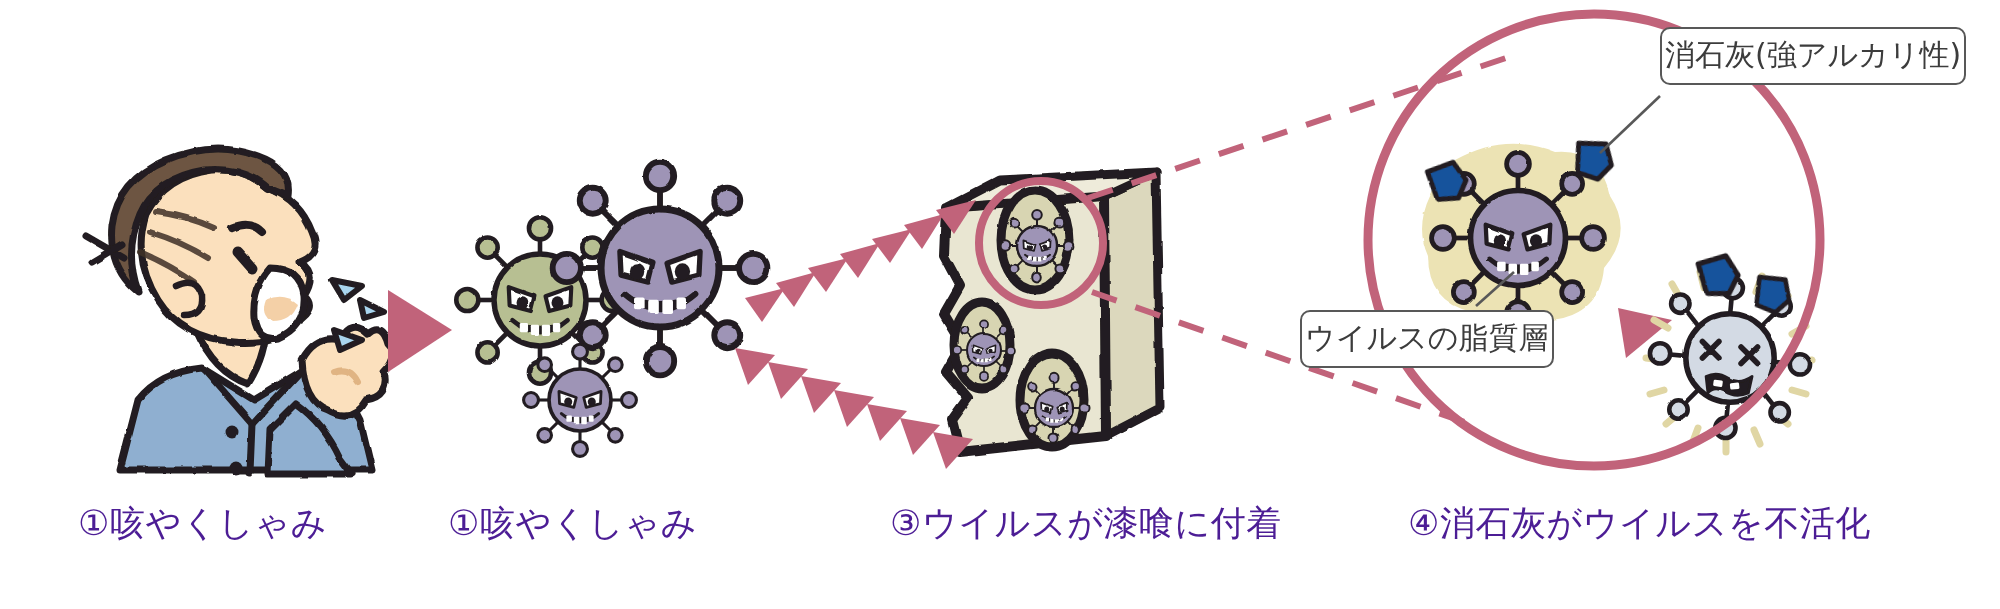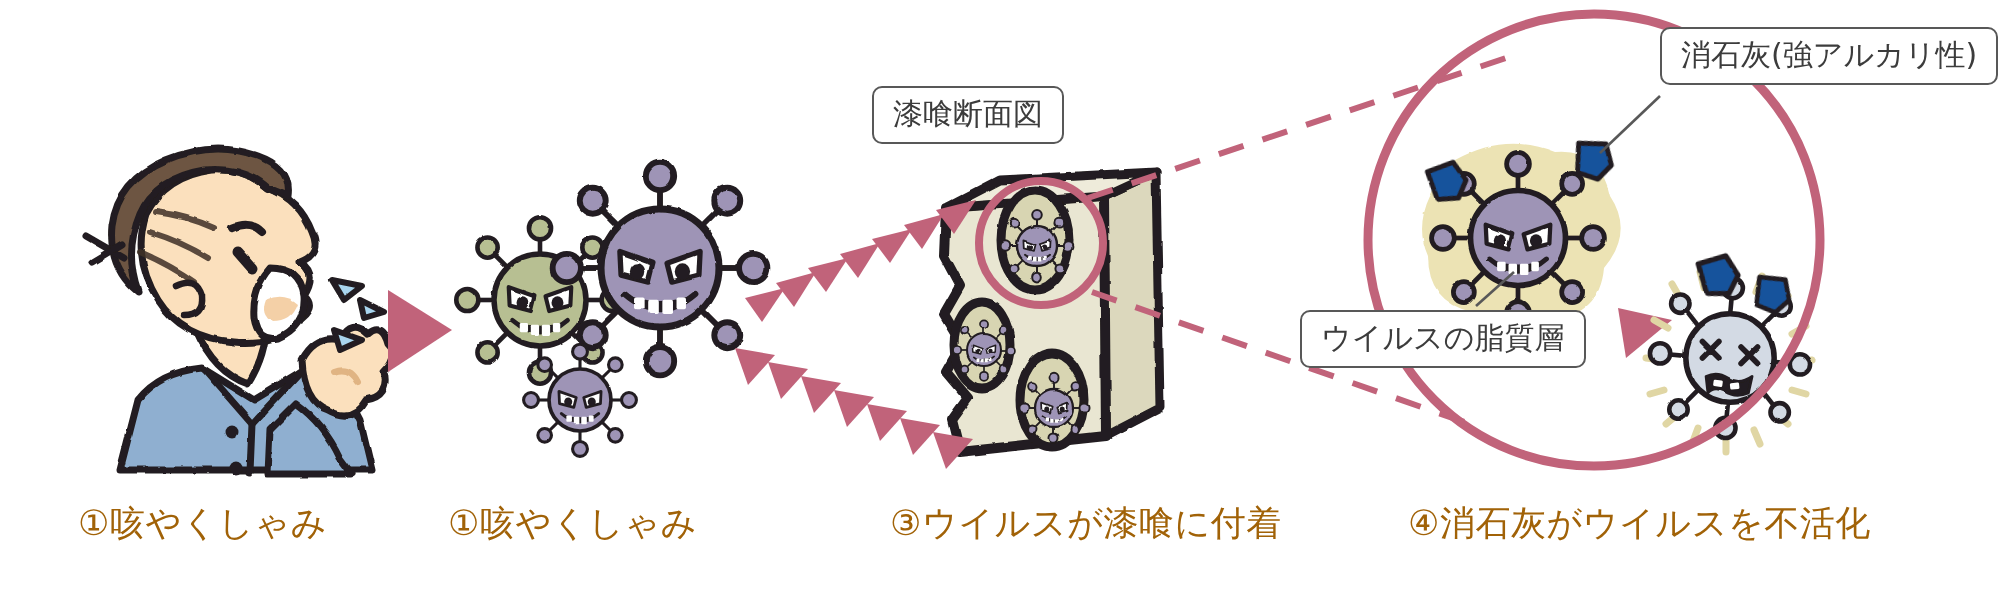--- a/index.html
+++ b/index.html
@@ -10,39 +10,39 @@
     color:#3a3a3a;
     -webkit-font-smoothing:antialiased;
   }
   #stage{position:relative;width:2000px;height:609px;background:#fff;}
 
   
   .caption{
     position:absolute;
     font-size:35px;
     letter-spacing:0.5px;
-    color:#a16207;
+    color:#4c1d95;
     white-space:nowrap;
     font-family:"DejaVu Sans","Liberation Sans",sans-serif;
     font-weight:400;
   }
   #cap1{left:78px;top:500px;}
   #cap2{left:448px;top:500px;}
   #cap3{left:862px;top:500px;margin-left:28px;}
   #cap4{left:1408px;top:500px;}
 
   
   .labelbox{
     position:absolute;
     border:2px solid #585858;
     border-radius:10px;
     background:#ffffff;
     font-size:30px;
     line-height:1;
-    padding:11px 19px 13px;
+    padding:11px 3px 13px;
     white-space:nowrap;
     color:#3c3c3c;
     font-family:"DejaVu Sans","Liberation Sans",sans-serif;
     box-sizing:border-box;
     z-index:40;
   }
   #lbl-wall{left:872px;top:86px;}
   #lbl-lime{left:1660px;top:27px;}
   #lbl-lipid{left:1300px;top:310px;text-align:center;}
 
@@ -327,21 +327,20 @@
 
     <circle cx="1594" cy="240" r="226" fill="none" stroke="#c1637a" stroke-width="9"></circle>
 
     <g stroke="#585858" stroke-width="2.6" fill="none">
       <path d="M1660,96 L1600,153"></path>
       <path d="M1476,306 L1514,272"></path>
     </g>
   </svg>
   </div>
 
-  <div class="labelbox" id="lbl-wall">漆喰断面図</div>
 
   <div class="labelbox" id="lbl-lime">消石灰(強アルカリ性)</div>
 
   <div class="labelbox" id="lbl-lipid">ウイルスの脂質層</div>
 
   <div class="caption" id="cap1">①咳やくしゃみ</div>
   <div class="caption" id="cap2">①咳やくしゃみ</div>
   <div class="caption" id="cap3">③ウイルスが漆喰に付着</div>
   <div class="caption" id="cap4">④消石灰がウイルスを不活化</div>
 

